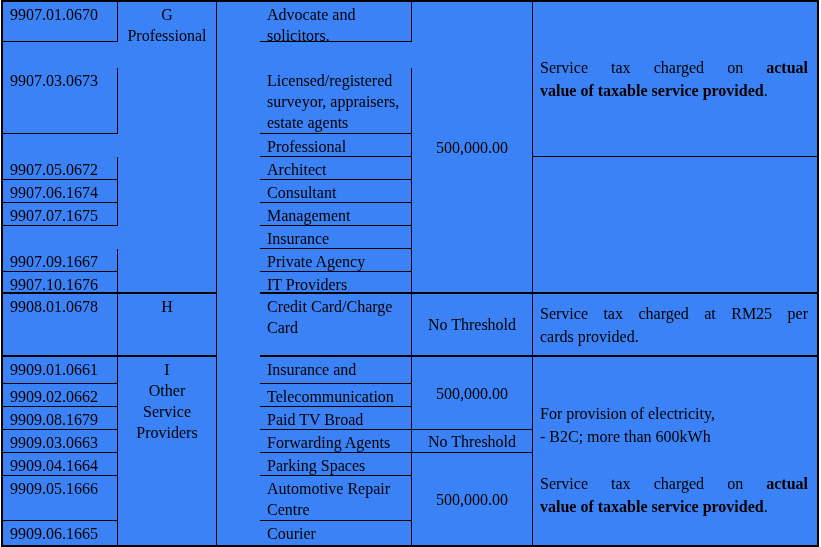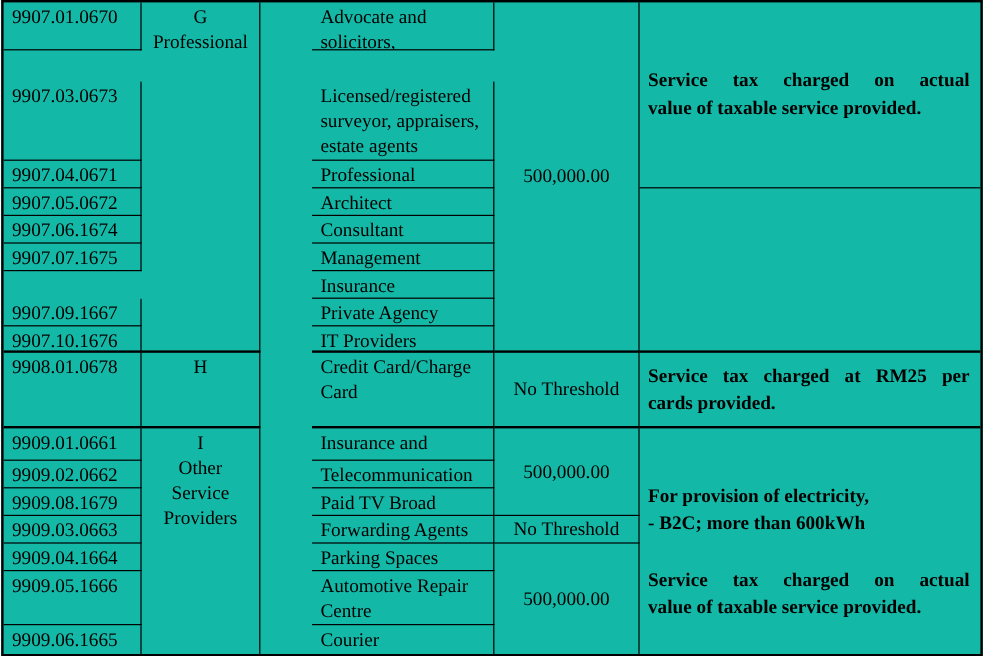--- a/index.html
+++ b/index.html
@@ -13,50 +13,49 @@
     color: #000000;
   }
   .tax-table {
     margin-left: 1px;
     width: 814px;
     height: 543px;
     border: 2px solid #000;
     display: grid;
     grid-template-columns: 115px 99px 195px 121px 284px;
     grid-template-rows: 40px 26px 66px 23px 23px 23px 23px 23px 23px 22px 63px 27px 23px 23px 23px 23px 45px 24px;
-    background: #14b8a6;
+    background: #3b82f6;
   }
   .cell {
     box-sizing: border-box;
     border-right: 1px solid #000;
     border-bottom: 1px solid #000;
     overflow: hidden;
     line-height: 21px;
     padding: 2px 5px 0 7px;
   }
   .c-code  { grid-column: 1; }
   .c-group { grid-column: 2; text-align: center; white-space: pre-line; padding-left: 2px; padding-right: 2px; }
   .c-serv  { grid-column: 3; white-space: pre-line; margin-left: 43px; }
   .c-thr   { grid-column: 4; display: flex; align-items: center; justify-content: center; text-align: center; padding: 0; }
-  .c-note  { grid-column: 5; border-right: none; padding: 0 9px 0 7px; line-height: 23px; font-weight: bold; }
+  .c-note  { grid-column: 5; border-right: none; padding: 0 9px 0 7px; line-height: 23px; }
   .center-v { display: flex; flex-direction: column; justify-content: center; }
   .jline { text-align: justify; text-align-last: justify; }
   .thick { border-bottom-width: 2px; }
   .nob   { border-bottom: none; }
   .i-note { padding-top: 45px; }
   .i-note .par2 { margin-top: 24px; }
 </style>
 </head>
 <body>
 
 <div class="tax-table">
 
   <div class="cell c-code" style="grid-row:1">9907.01.0670</div>
   <div class="cell c-code" style="grid-row:3">9907.03.0673</div>
-  <div class="cell c-code" style="grid-row:4">9907.04.0671</div>
   <div class="cell c-code" style="grid-row:5">9907.05.0672</div>
   <div class="cell c-code" style="grid-row:6">9907.06.1674</div>
   <div class="cell c-code" style="grid-row:7">9907.07.1675</div>
   <div class="cell c-code" style="grid-row:9">9907.09.1667</div>
   <div class="cell c-code thick" style="grid-row:10">9907.10.1676</div>
   <div class="cell c-code thick" style="grid-row:11">9908.01.0678</div>
   <div class="cell c-code" style="grid-row:12">9909.01.0661</div>
   <div class="cell c-code" style="grid-row:13">9909.02.0662</div>
   <div class="cell c-code" style="grid-row:14">9909.08.1679</div>
   <div class="cell c-code" style="grid-row:15">9909.03.0663</div>

